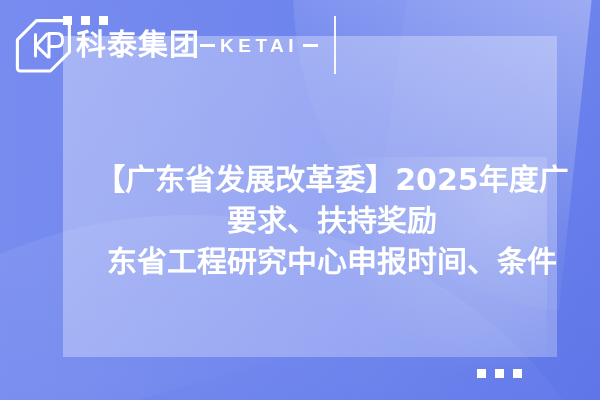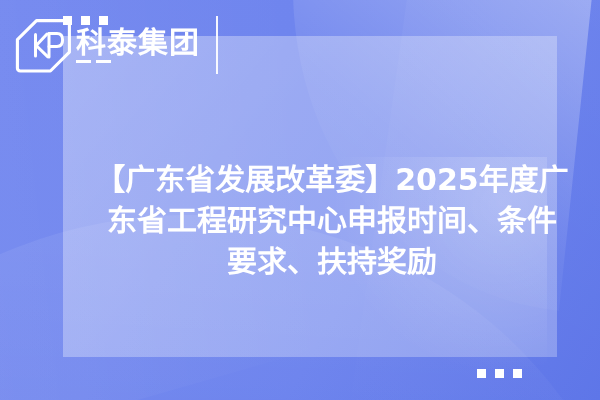--- a/index.html
+++ b/index.html
@@ -109,21 +109,20 @@
   }
 
   .logo-mark {
     width: 58px;
     height: 58px;
     flex: 0 0 58px;
   }
   .logo-words {
     margin-left: 4px;
     display: flex;
-    flex-direction: column;
     justify-content: center;
   }
   .logo-cn {
     color: #ffffff;
     font-size: 30px;
     font-weight: bold;
     line-height: 32px;
     letter-spacing: 1px;
     white-space: nowrap;
     font-family: "DejaVu Sans", "Liberation Sans", sans-serif;
@@ -231,32 +230,33 @@
           <path d="M35.0 17.6 L35.0 41.0"></path>
           <path d="M35.0 17.6 L43.0 17.6 Q48.6 17.6 48.6 24.0 Q48.6 30.4 43.0 30.4 L35.0 30.4"></path>
         </g>
       </svg>
     </span>
 
     <span class="logo-words">
       <span class="logo-cn">科泰集团</span>
       <span class="logo-latin">
         <span class="rule"></span>
+        <span class="txt">KETAI</span>
         <span class="rule"></span>
       </span>
     </span>
 
     <span class="v-divider"></span>
 
   </div>
 
   <div id="headline">
     <div class="line">【广东省发展改革委】2025年度广</div>
+    <div class="line">要求、扶持奖励</div>
     <div class="line">东省工程研究中心申报时间、条件</div>
-    <div class="line">要求、扶持奖励</div>
   </div>
 
   <div class="dots bottom-right">
     <span class="sq"></span>
     <span class="sq"></span>
     <span class="sq"></span>
   </div>
 
 </div>
 

